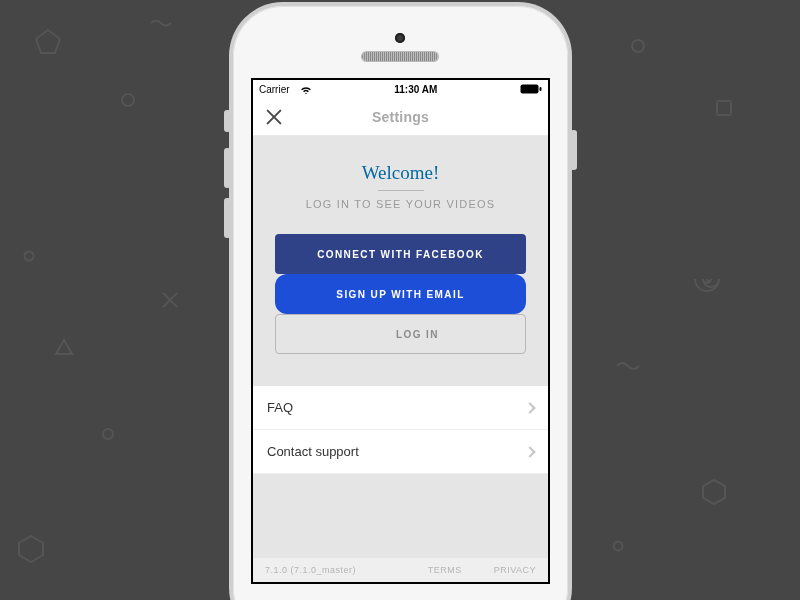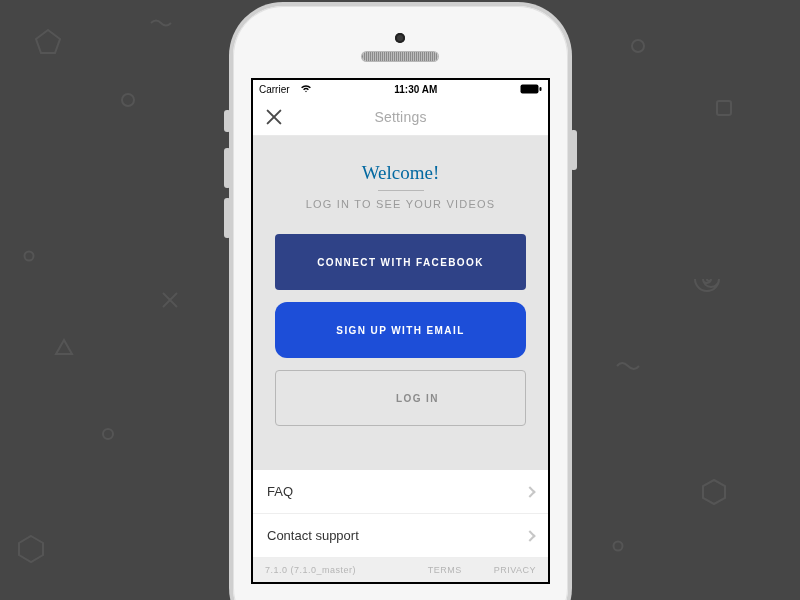--- a/index.html
+++ b/index.html
@@ -80,21 +80,21 @@
   .statusbar {
     height: 18px;
     background: #fff;
     font-size: 10px;
     display: flex;
     align-items: center;
     justify-content: space-between;
     padding: 0 6px;
     color: #000;
   }
-  .statusbar .left { display: flex; align-items: flex-start; gap: 10px; }
+  .statusbar .left { display: flex; align-items: flex-end; gap: 10px; }
   .wifi-icon { display: inline-block; }
   .battery-icon { display: inline-block; }
   .statusbar .center { font-weight: 600; }
 
   
   .navbar {
     height: 38px;
     background: #fff;
     border-bottom: 1px solid #e9e9e9;
     display: flex;
@@ -117,20 +117,21 @@
     border-radius: 1px;
   }
   .close-x::before { transform: rotate(45deg); }
   .close-x::after  { transform: rotate(-45deg); }
   .nav-title {
     width: 100%;
     text-align: center;
     font-size: 14px;
     color: #a9a9a9;
     letter-spacing: 0.2px;
+    font-weight: bold;
   }
 
   
   .welcome {
     text-align: center;
     padding: 26px 16px 10px;
   }
   .welcome h1 {
     font-size: 19px;
     font-weight: 400;
@@ -146,27 +147,26 @@
     font-size: 11px;
     letter-spacing: 1.2px;
     color: #9a9a9a;
   }
 
   
   .btns { padding: 14px 22px 24px; }
   .btn {
     display: block;
     width: 100%;
-    height: 56px;
+    height: 40px;
     border-radius: 4px;
     font-size: 10px;
     letter-spacing: 1.4px;
     font-weight: 600;
     border: none;
-    margin-bottom: 12px;
     cursor: pointer;
   }
   .btn-fb    { background: #2f4287; color: #fff; }
   .btn-email { background: #1d4ed8; color: #fff; border-radius: 12px; }
   .btn-login {
     background: #e5e5e5;
     color: #8b8b8b;
     border: 1px solid #b7b7b7;
     padding-left: 34px;
   }

